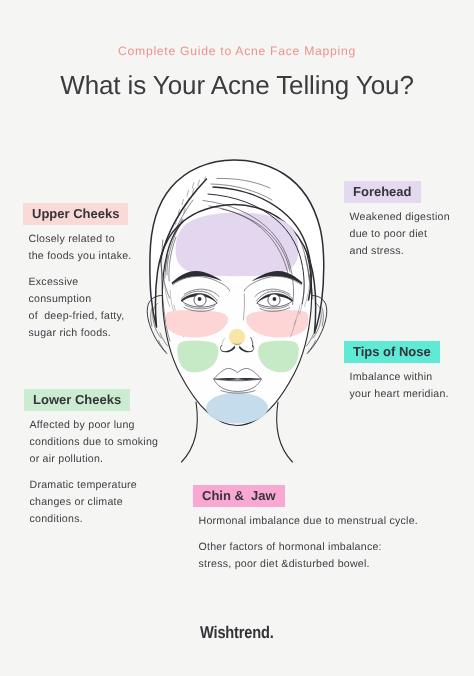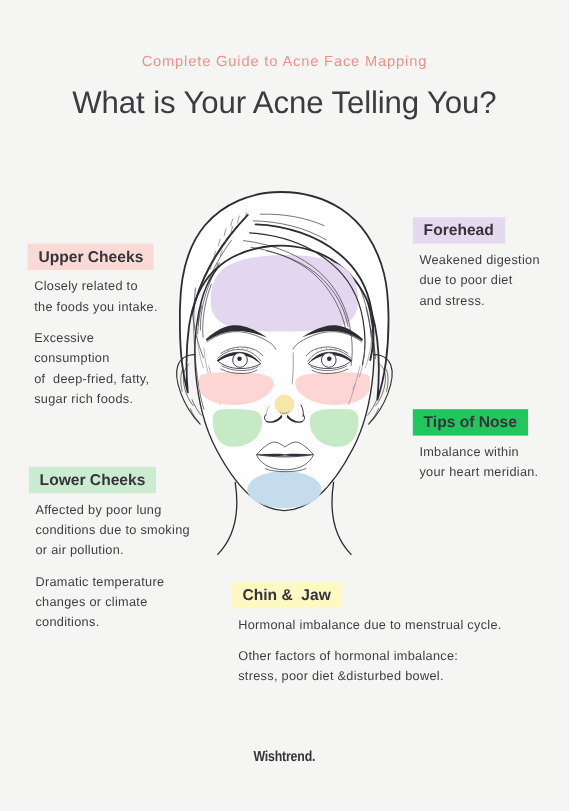--- a/index.html
+++ b/index.html
@@ -14,21 +14,21 @@
   .tag{display:inline-block;font-size:13px;font-weight:700;color:#36343a;white-space:pre;line-height:21.5px;padding:0 9px;}
   .body{margin-top:6.5px;padding-left:5.5px;}
   .body p{margin:0 0 9px 0;font-size:10.6px;color:#3d3d42;line-height:17px;white-space:pre;letter-spacing:.25px;}
   .body p:last-child{margin-bottom:0;}
 
   #b-upper{left:23px;top:203px;}
   #b-lower{left:24px;top:389px;}
   #b-forehead{left:344px;top:149px;margin-top:32px;}
   #b-nose{left:344px;top:341px;}
   #b-chin{left:193px;top:485px;}
-  .brand{position:absolute;left:0;right:0;top:623px;text-align:center;font-size:12px;font-weight:700;color:#343338;letter-spacing:-.2px;}
+  .brand{position:absolute;left:0;right:0;top:623px;text-align:center;font-size:17px;font-weight:700;color:#343338;letter-spacing:-.2px;}
   .brand span{display:inline-block;transform:scaleX(.86);transform-origin:center;}
 </style>
 </head>
 <body>
 
 <div class="page">
 
 <svg class="face" viewBox="0 0 474 676">
   <defs>
     <clipPath id="clipEyeL">
@@ -247,29 +247,29 @@
   <div class="block" id="b-forehead">
     <div class="tag" style="background:#e4d9ee">Forehead</div>
     <div class="body">
       <p>Weakened digestion
 due to poor diet
 and stress.</p>
     </div>
   </div>
 
   <div class="block" id="b-nose">
-    <div class="tag" style="background:#22c55e">Tips of Nose</div>
+    <div class="tag" style="background:#5eead4">Tips of Nose</div>
     <div class="body">
       <p>Imbalance within
 your heart meridian.</p>
     </div>
   </div>
 
   <div class="block" id="b-chin">
-    <div class="tag" style="background:#fef9c3">Chin &amp;  Jaw</div>
+    <div class="tag" style="background:#f9a8d4">Chin &amp;  Jaw</div>
     <div class="body">
       <p>Hormonal imbalance due to menstrual cycle.</p>
       <p>Other factors of hormonal imbalance:
 stress, poor diet &amp;disturbed bowel.</p>
     </div>
   </div>
 
   <div class="brand"><span>Wishtrend.</span></div>
 </div>
 

